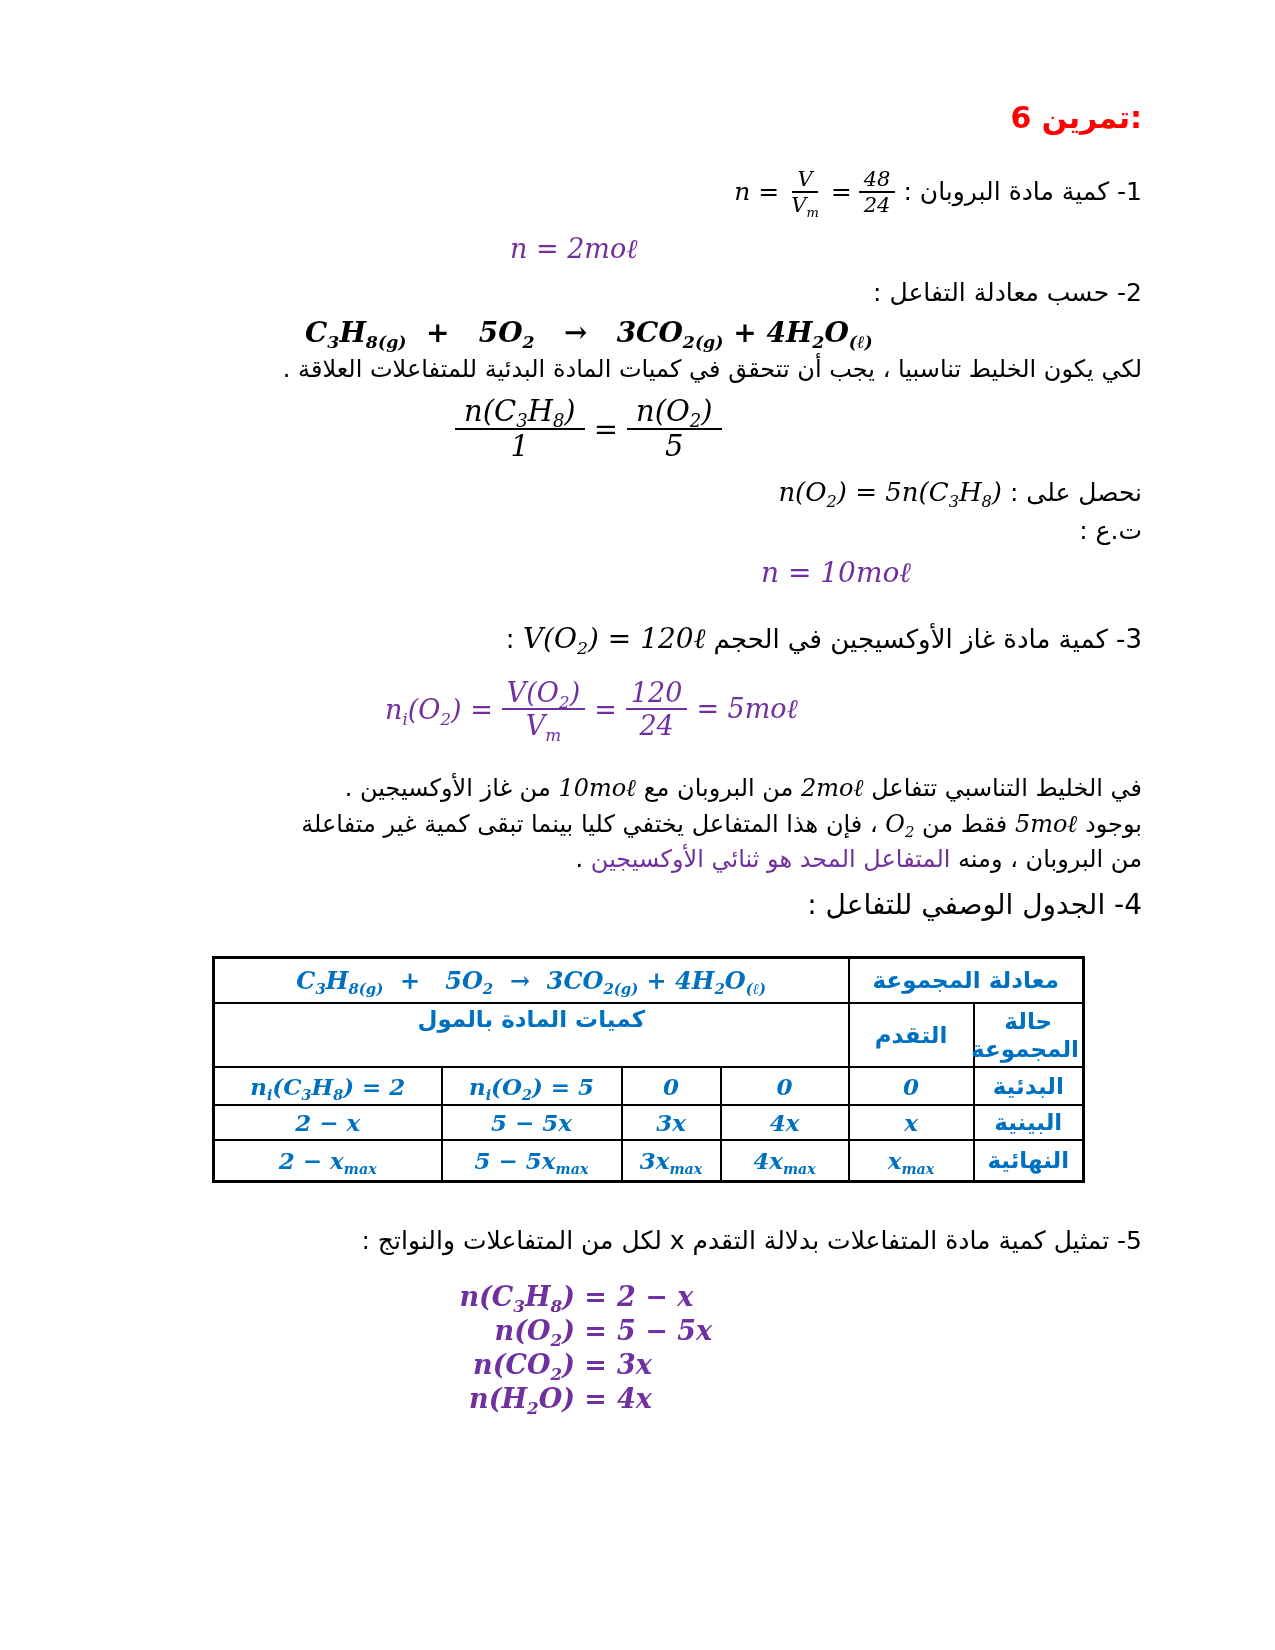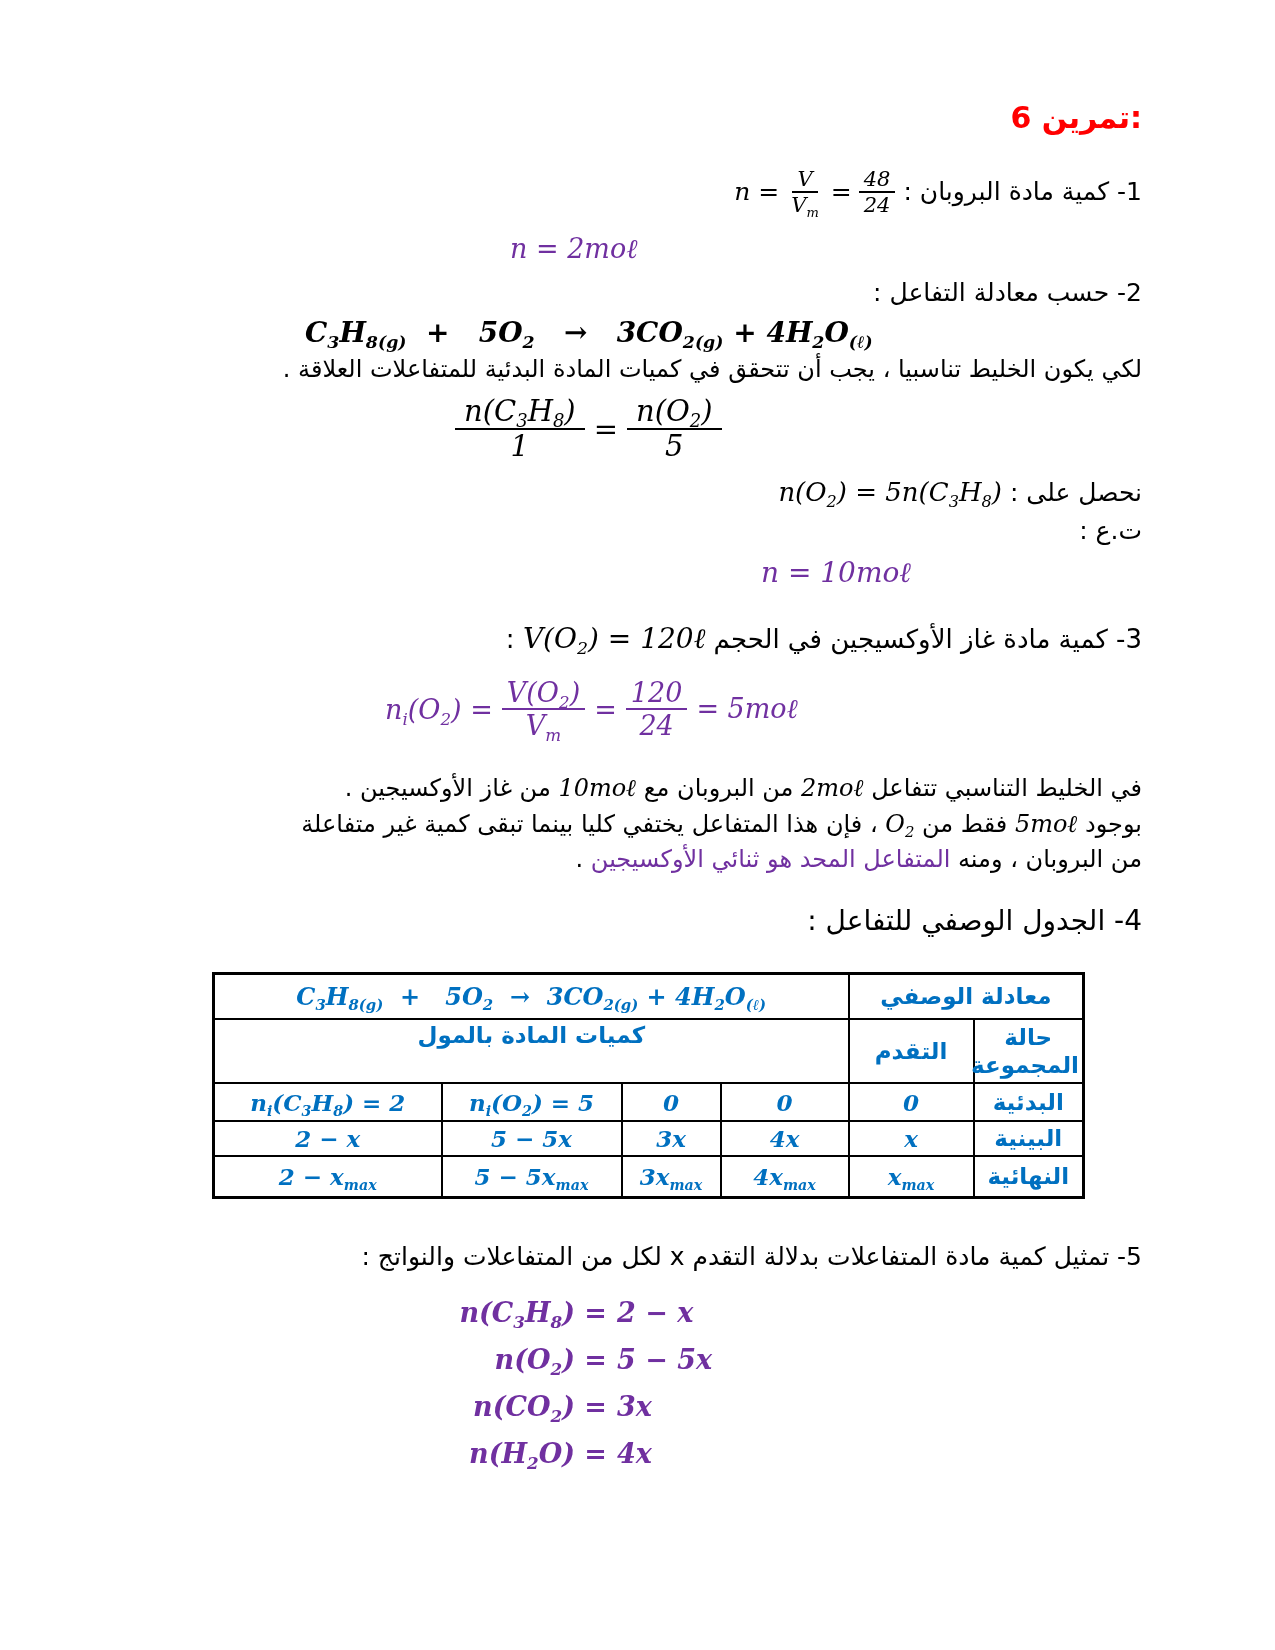--- a/index.html
+++ b/index.html
@@ -46,42 +46,42 @@
   .equationline { padding-left:230px; font-size:28px; margin-bottom:3px; }
   .condition { font-size:24px; margin-bottom:8px; }
   .relation { padding-left:380px; font-size:29px; margin:4px 0 10px; }
   .obtain { margin-bottom:2px; }
   .numapp { margin-bottom:6px; }
   .result2 { padding-left:455px; font-size:28px; margin-bottom:30px;justify-content:center; }
   .s3heading { font-size:26px; margin-bottom:18px; }
   .s3formula { padding-left:310px; font-size:27px; margin-bottom:30px;align-items:center; }
   .conclusion { margin-top:8px; }
   .conclusion .line { font-size:24px; line-height:1.47; }
-  .s4heading { font-size:28px; margin-top:24px; margin-bottom:30px; }
+  .s4heading { font-size:28px; margin-top:8px; margin-bottom:30px; }
   .s5heading { font-size:25px; margin-top:40px; margin-bottom:22px; }
 
   
   table.desc {
     border-collapse:collapse; width:870px; margin-left:auto; margin-right:57px;
     direction:rtl; table-layout:fixed;
   }
   table.desc td {
     border:2px solid #000; text-align:center; vertical-align:middle;
     color:#0070C0; font-weight:bold; padding:1px 3px;
   }
   table.desc { border:3px solid #000; }
   .t-ar { font-family:"DejaVu Sans", sans-serif; font-size:23px; line-height:1.25; }
   .t-math { font-size:23px; }
   .t-eq { font-size:24px; }
   tr.r1 { height:46px; } tr.r2 { height:64px; }
   tr.r3 { height:38px; } tr.r4 { height:35px; } tr.r5 { height:41px; }
 
   
   .axis { display:grid; grid-template-columns:532px auto; direction:ltr;
-          row-gap:16px; margin-top:4px; }
+          row-gap:3px; margin-top:4px; }
   .axis .lhs { justify-self:end; text-align:right; }
   .axis .rhs { justify-self:start; padding-left:10px; }
   .axis span[data-bind-math] { font-size:27px; font-weight:bold; color:#7030A0; }
 </style>
 </head>
 <body>
 
 <div class="page">
 
   <div class="title b"><span dir="ltr" data-bind="title.text">تمرين 6:</span></div>
@@ -167,21 +167,21 @@
     <colgroup>
       <col style="width:110px">
         <col style="width:125px">
         <col style="width:128px">
       <col style="width:99px">
         <col style="width:180px">
         <col style="width:228px">
     </colgroup>
     <tbody>
         <tr class="r1">
-      <td colspan="2" class="t-ar" data-bind="step4.table.equation_label">معادلة الوصفي</td>
+      <td colspan="2" class="t-ar" data-bind="step4.table.equation_label">معادلة المجموعة</td>
       <td colspan="4"><span class="math b t-eq" data-bind-math="step4.table.equation"><span>C</span><sub>3</sub><span>H</span><sub>8(g)</sub><span>  +   5O</span><sub>2</sub><span>  →  3CO</span><sub>2(g)</sub><span> + 4H</span><sub>2</sub><span>O</span><sub>(ℓ)</sub></span></td>
     </tr>
     <tr class="r2">
       <td class="t-ar" data-bind="step4.table.state_label">حالة المجموعة</td>
       <td class="t-ar" data-bind="step4.table.progress_label">التقدم</td>
       <td colspan="4" class="t-ar" style="vertical-align:top" data-bind="step4.table.amounts_label">كميات المادة بالمول</td>
     </tr>
     <tr class="r3">
       <td class="t-ar" data-bind="step4.table.rows.0.state">البدئية</td>
       <td><span class="math b t-math" data-bind-math="step4.table.rows.0.progress"><span>0</span></span></td>

